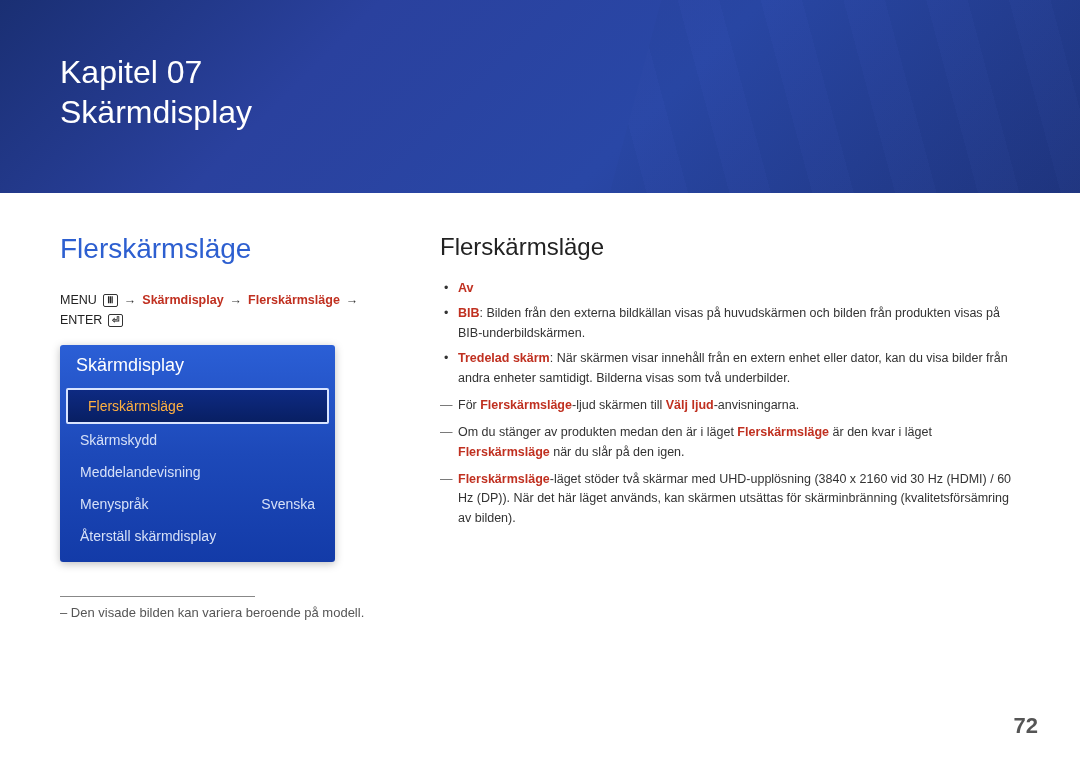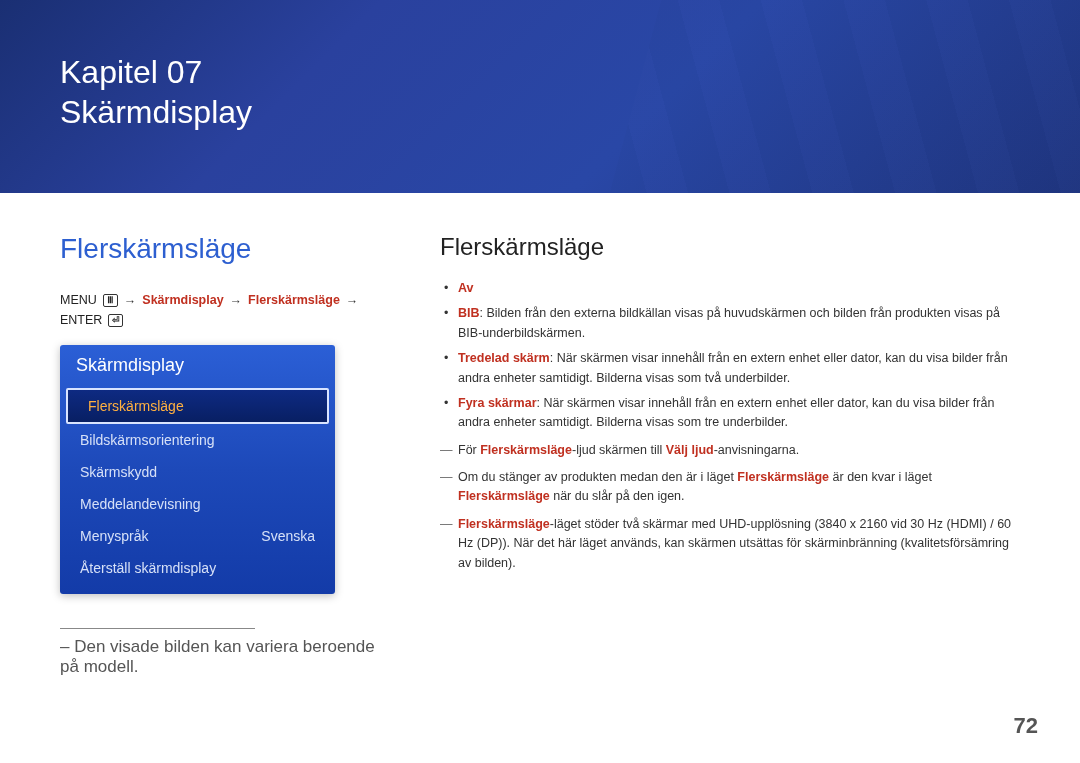--- a/index.html
+++ b/index.html
@@ -111,21 +111,21 @@
   .menu-item .value { color: #d6e0f7; }
 
   .footnote-line {
     border: none;
     border-top: 1px solid #888;
     width: 195px;
     margin-top: 34px;
     margin-bottom: 8px;
   }
   .footnote {
-    font-size: 17px;
+    font-size: 13px;
     color: #555;
   }
   .footnote::before { content: "– "; }
 
   .right-title {
     color: #222;
     font-size: 24px;
     font-weight: 400;
     margin-bottom: 18px;
   }
@@ -202,23 +202,20 @@
       <span class="bold">ENTER</span>
       <span class="glyph-box">⏎</span>
     </div>
 
     <div class="menu-panel">
       <div class="menu-header">Skärmdisplay</div>
       <div class="menu-item selected">
         <span>Flerskärmsläge</span>
       </div>
       <div class="menu-item">
-        <span>Bildskärmsorientering</span>
-      </div>
-      <div class="menu-item">
         <span>Skärmskydd</span>
       </div>
       <div class="menu-item">
         <span>Meddelandevisning</span>
       </div>
       <div class="menu-item">
         <span>Menyspråk</span>
         <span class="value">Svenska</span>
       </div>
       <div class="menu-item">
@@ -236,23 +233,20 @@
     <ul class="bullets">
       <li>
         <span class="hl-red">Av</span>
       </li>
       <li>
         <span class="hl-red">BIB</span><span>: Bilden från den externa bildkällan visas på huvudskärmen och bilden från produkten visas på BIB-underbildskärmen.</span>
       </li>
       <li>
         <span class="hl-red">Tredelad skärm</span><span>: När skärmen visar innehåll från en extern enhet eller dator, kan du visa bilder från andra enheter samtidigt. Bilderna visas som två underbilder.</span>
       </li>
-      <li>
-        <span class="hl-red">Fyra skärmar</span><span>: När skärmen visar innehåll från en extern enhet eller dator, kan du visa bilder från andra enheter samtidigt. Bilderna visas som tre underbilder.</span>
-      </li>
     </ul>
 
     <ul class="notes">
       <li>
         <span>För </span><span class="hl-red">Flerskärmsläge</span><span>-ljud skärmen till </span><span class="hl-red">Välj ljud</span><span>-anvisningarna.</span>
       </li>
       <li>
         <span>Om du stänger av produkten medan den är i läget </span><span class="hl-red">Flerskärmsläge</span><span> är den kvar i läget </span><span class="hl-red">Flerskärmsläge</span><span> när du slår på den igen.</span>
       </li>
       <li>

